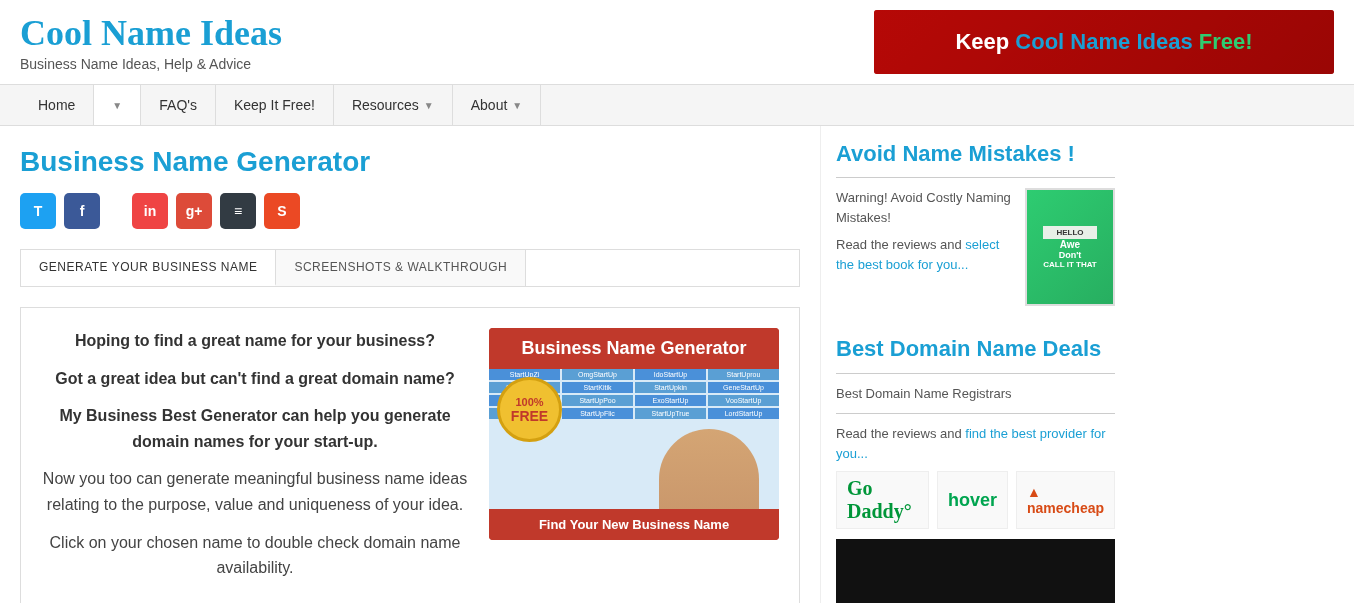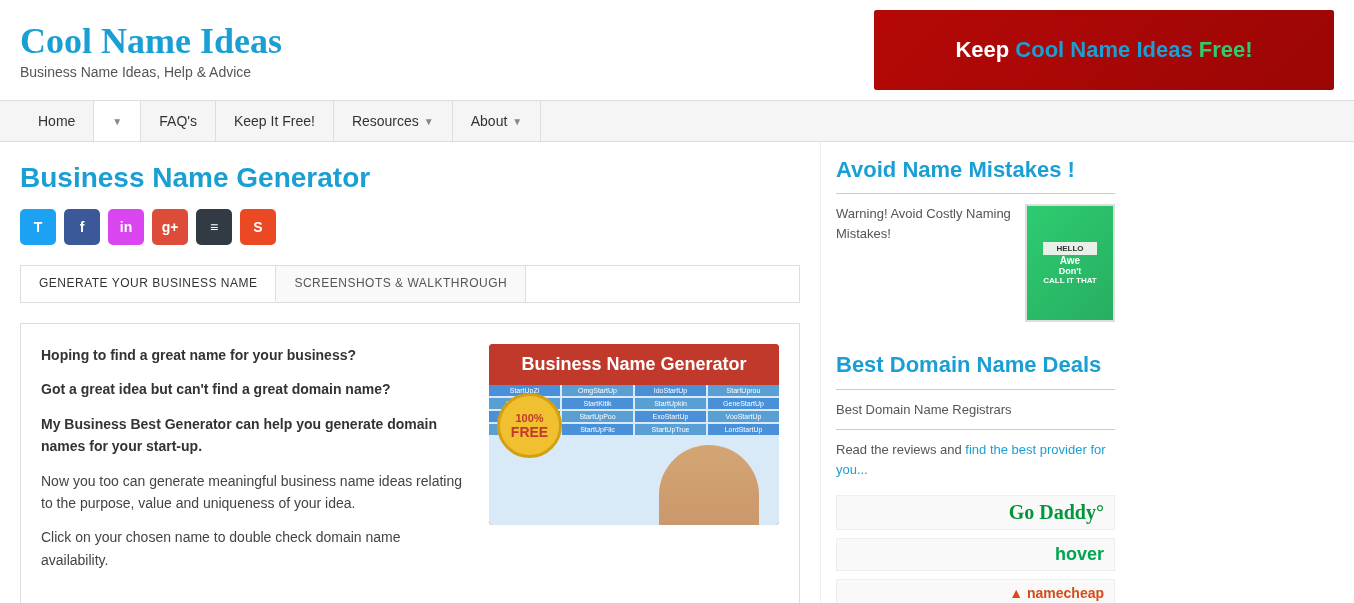--- a/index.html
+++ b/index.html
@@ -3,21 +3,21 @@
   <meta charset="utf-8">
   <style>
     * { margin: 0; padding: 0; box-sizing: border-box; }
     body { font-family: Arial, sans-serif; font-size: 14px; color: #333; background: #fff; }
 
     
     .header { display: flex; align-items: center; padding: 10px 20px; background: #fff; }
     .site-title-block { flex: 1; }
     .site-title { font-size: 36px; font-weight: bold; color: #1a9fd4; font-family: Georgia, serif; }
     .site-subtitle { font-size: 14px; color: #555; margin-top: 2px; }
-    .banner-ad { width: 460px; height: 80px; background: #c0392b; display: flex; align-items: center; justify-content: center; border-radius: 3px; overflow: hidden; position: relative; margin-left: 25px; }
+    .banner-ad { width: 460px; height: 64px; background: #c0392b; display: flex; align-items: center; justify-content: center; border-radius: 3px; overflow: hidden; position: relative; margin-left: 25px; }
     .banner-ad-text { font-size: 22px; font-weight: bold; color: #fff; text-align: center; }
     .banner-ad-text span.blue { color: #1a9fd4; }
     .banner-ad-text span.green { color: #2ecc71; }
     .banner-ad-overlay { position: absolute; top: 0; left: 0; right: 0; bottom: 0; background: linear-gradient(135deg, rgba(180,0,0,0.85) 0%, rgba(150,0,0,0.9) 100%); display: flex; align-items: center; justify-content: center; }
 
     
     .nav { background: #f5f5f5; border-top: 1px solid #ddd; border-bottom: 1px solid #ddd; display: flex; padding: 0 20px; }
     .nav-item { padding: 12px 18px; cursor: pointer; color: #333; font-size: 14px; border-right: 1px solid #ddd; display: flex; align-items: center; gap: 5px; }
     .nav-item.active { color: #1a9fd4; font-weight: bold; background: #fff; }
     .nav-item .arrow { font-size: 10px; color: #888; }
@@ -28,51 +28,51 @@
     .sidebar { width: 310px; padding: 15px; border-left: 1px solid #eee; }
 
     
     .page-title { font-size: 28px; color: #1a9fd4; font-weight: bold; margin-bottom: 15px; }
 
     
     .social-icons { display: flex; gap: 8px; margin-bottom: 20px; }
     .social-icon { width: 36px; height: 36px; border-radius: 5px; display: flex; align-items: center; justify-content: center; color: #fff; font-weight: bold; font-size: 14px; cursor: pointer; }
     .social-twitter { background: #1da1f2; }
     .social-facebook { background: #3b5998; }
-    .social-linkedin { background: #d946ef; }
+    .social-linkedin { background: #ef4444; margin-left: 24px; }
     .social-google { background: #dd4b39; }
     .social-buffer { background: #323b43; }
     .social-stumble { background: #eb4924; }
 
     
     .tabs { display: flex; border: 1px solid #ddd; margin-bottom: 20px; }
     .tab { padding: 10px 18px; font-size: 12px; color: #555; cursor: pointer; border-right: 1px solid #ddd; background: #f9f9f9; letter-spacing: 0.5px; }
     .tab.active { background: #fff; color: #333; border-bottom: 2px solid #fff; }
 
     
     .content-panel { border: 1px solid #ddd; padding: 20px; display: flex; gap: 20px; }
     .content-text { flex: 1; }
-    .content-text p { margin-bottom: 12px; line-height: 1.6; font-size: 14px; color: #444; }
+    .content-text p { margin-bottom: 12px; line-height: 1.6; font-size: 16px; color: #444; text-align: center; }
     .content-text p strong { color: #333; }
     .generator-preview { width: 290px; flex-shrink: 0; }
     .generator-img { width: 100%; background: #c0392b; border-radius: 4px; overflow: hidden; }
     .generator-header { background: #c0392b; color: #fff; font-size: 18px; font-weight: bold; text-align: center; padding: 10px; }
     .generator-footer { background: #c0392b; color: #fff; font-size: 13px; font-weight: bold; text-align: center; padding: 8px; }
 
     
     .sidebar-section { margin-bottom: 25px; }
     .sidebar-title { font-size: 22px; color: #1a9fd4; font-weight: bold; margin-bottom: 10px; line-height: 1.2; }
     .sidebar-divider { border: none; border-top: 1px solid #ccc; margin: 10px 0; }
     .sidebar-text { font-size: 13px; color: #555; line-height: 1.5; margin-bottom: 8px; }
     .sidebar-text a { color: #1a9fd4; text-decoration: none; }
     .sidebar-link { color: #1a9fd4; font-size: 13px; }
     .book-img { width: 90px; height: 118px; background: linear-gradient(135deg, #2ecc71, #27ae60); float: right; margin-left: 10px; margin-bottom: 5px; display: flex; align-items: center; justify-content: center; color: #fff; font-size: 10px; text-align: center; font-weight: bold; border: 2px solid #ddd; }
     .sidebar-inline { overflow: hidden; }
 
-    .domain-logos { display: flex; flex-direction: column; gap: 8px; margin-top: 16px; }
+    .domain-logos { display: flex; flex-direction: row; gap: 8px; margin-top: 8px; }
 
     .ad-box { width: 100%; height: 80px; background: #111; margin-top: 10px; }
 
     .clearfix::after { content: ''; display: table; clear: both; }
   </style>
 </head>
 <body>
 
 <div class="header">
   <div class="site-title-block">
@@ -170,40 +170,45 @@
 
             <div style="position:absolute;top:8px;left:8px;width:65px;height:65px;background:#f0c030;border-radius:50%;display:flex;flex-direction:column;align-items:center;justify-content:center;border:3px solid #d4a010;z-index:10;">
               <span style="font-size:11px;font-weight:bold;color:#c0392b;">100%</span>
               <span style="font-size:14px;font-weight:bold;color:#c0392b;">FREE</span>
             </div>
 
             <div style="position:absolute;bottom:0;right:20px;width:100px;height:80px;overflow:hidden;">
               <div style="width:100px;height:100px;background:linear-gradient(to bottom,#d4a574,#c8956a);border-radius:50px 50px 0 0;"></div>
             </div>
           </div>
+          <div class="generator-footer">Find Your New Business Name</div>
         </div>
       </div>
     </div>
   </div>
 
   <div class="sidebar">
 
     <div class="sidebar-section">
       <h2 class="sidebar-title">Avoid Name Mistakes !</h2>
       <hr class="sidebar-divider">
       <div class="sidebar-inline clearfix">
         <div class="book-img">
           <div style="text-align:center;padding:5px;">
             <div style="background:#e8f0e8;color:#333;font-size:8px;padding:2px;">HELLO</div>
             <div style="color:#fff;font-size:10px;font-weight:bold;">Awe</div>
             <div style="color:#fff;font-size:9px;">Don't</div>
             <div style="color:#fff;font-size:8px;font-weight:bold;">CALL IT THAT</div>
           </div>
         </div>
         <p class="sidebar-text">Warning! Avoid Costly Naming Mistakes!</p>
+        <p class="sidebar-text">
+          <span>Read the reviews and </span>
+          <a href="#" class="sidebar-link">select the best book for you...</a>
+        </p>
       </div>
     </div>
 
     <div class="sidebar-section">
       <h2 class="sidebar-title">Best Domain Name Deals</h2>
       <hr class="sidebar-divider">
       <p class="sidebar-text">Best Domain Name Registrars</p>
       <hr class="sidebar-divider">
       <p class="sidebar-text">
         <span>Read the reviews and </span>

